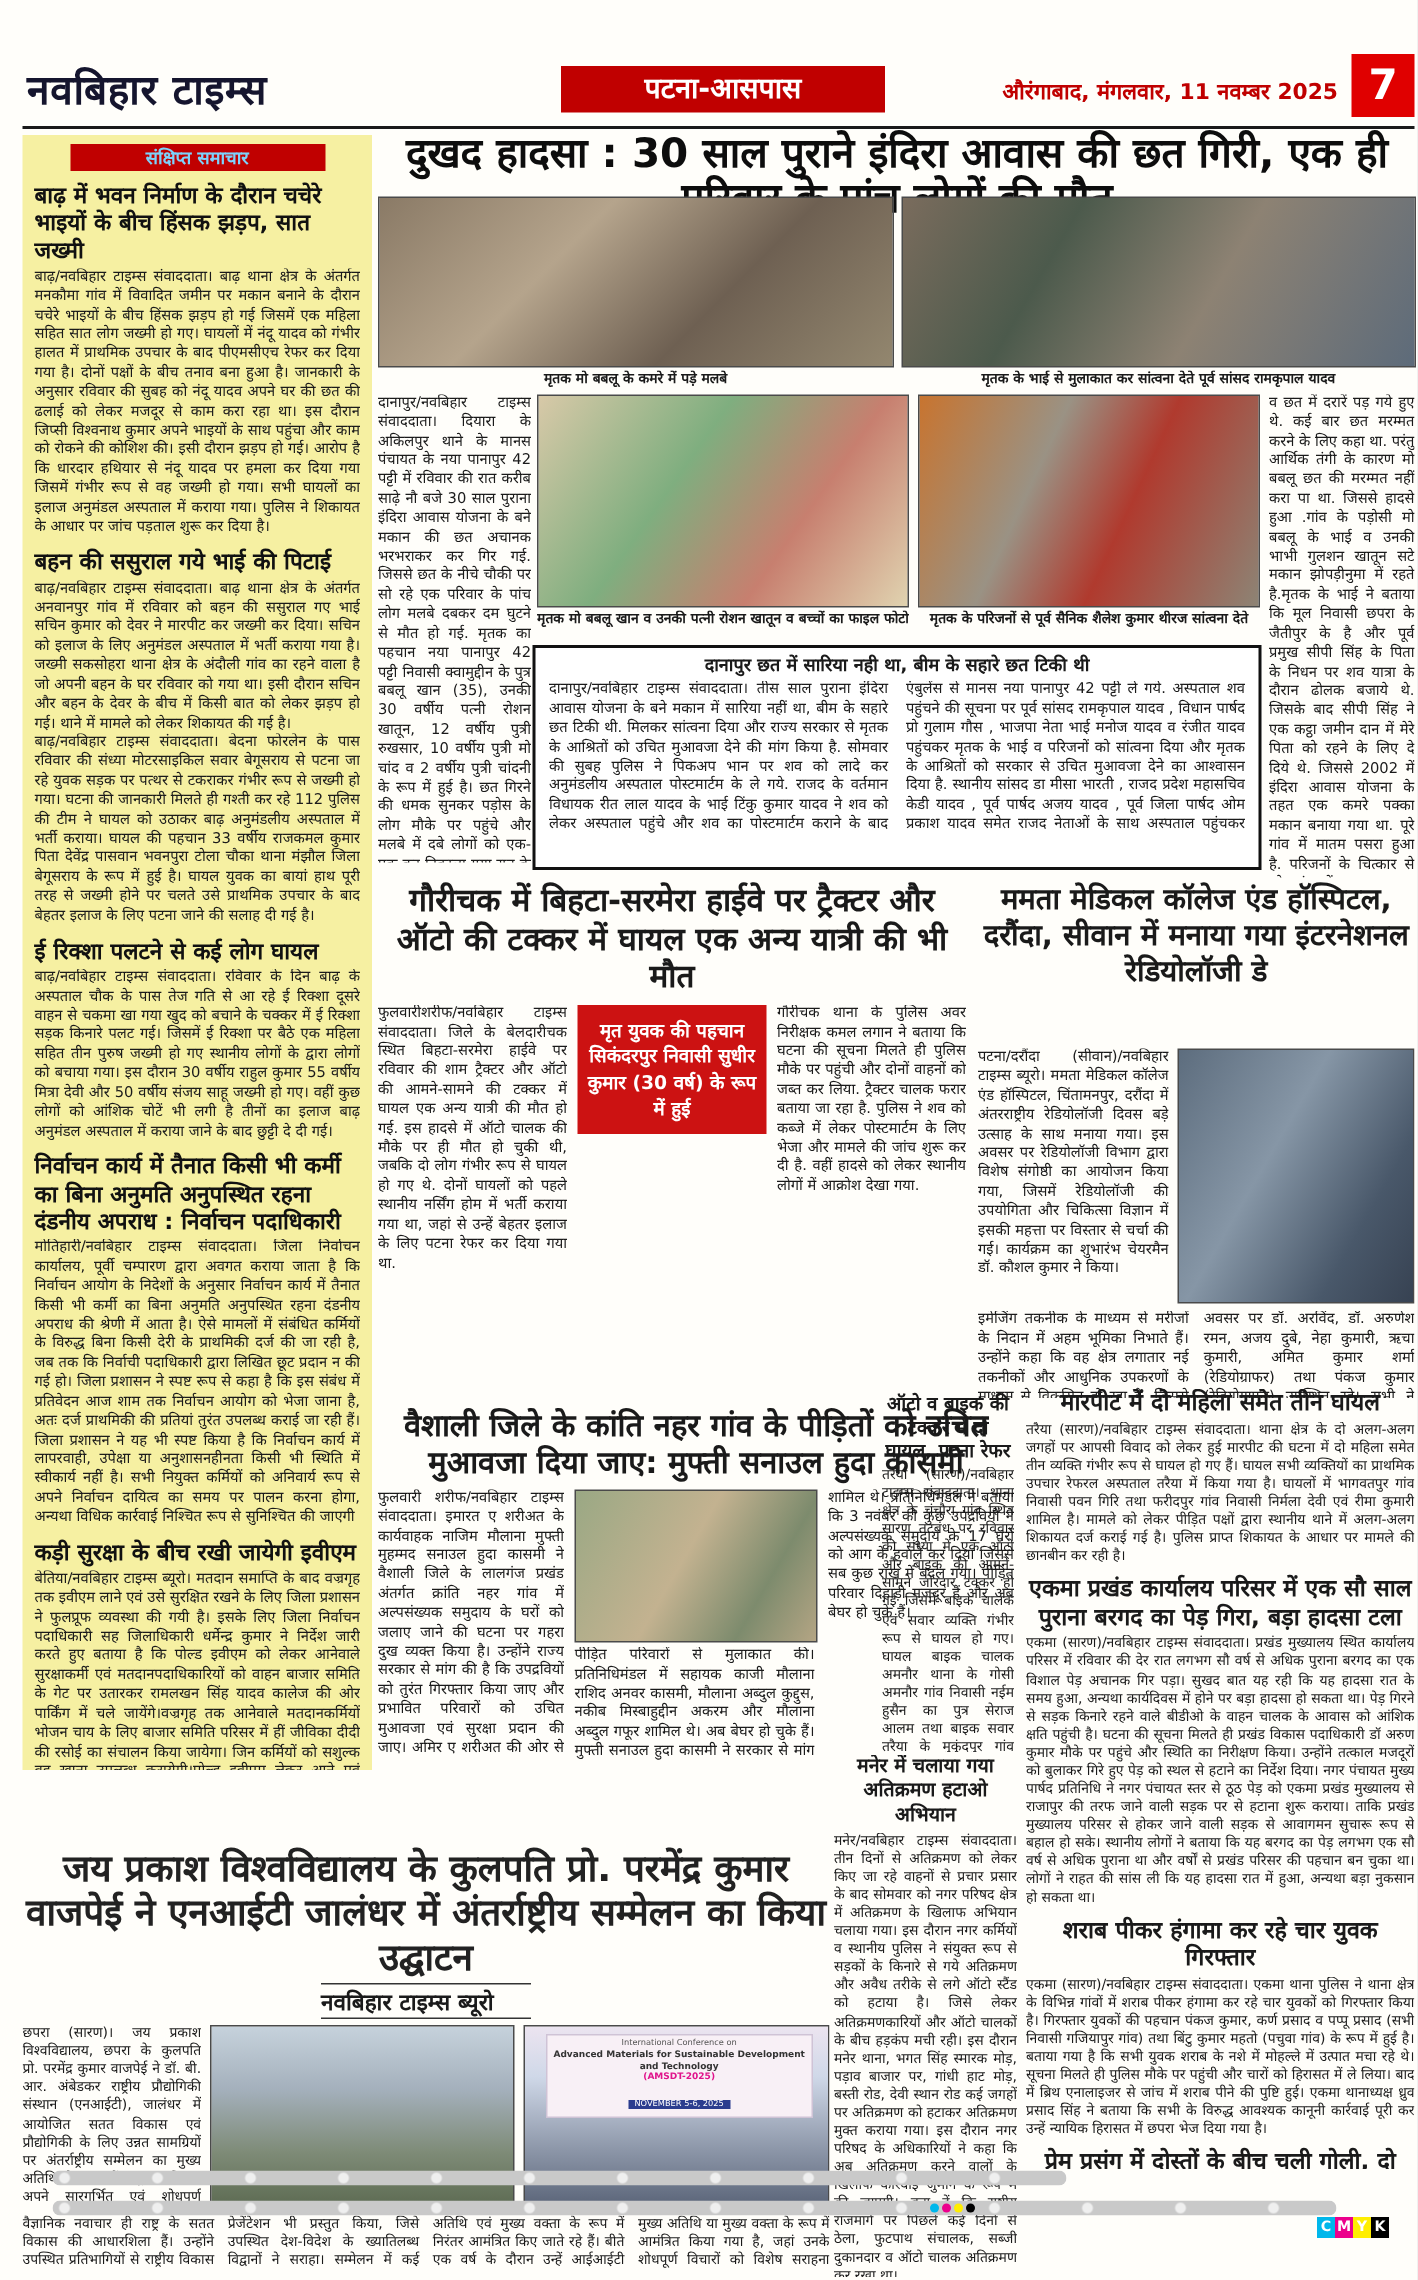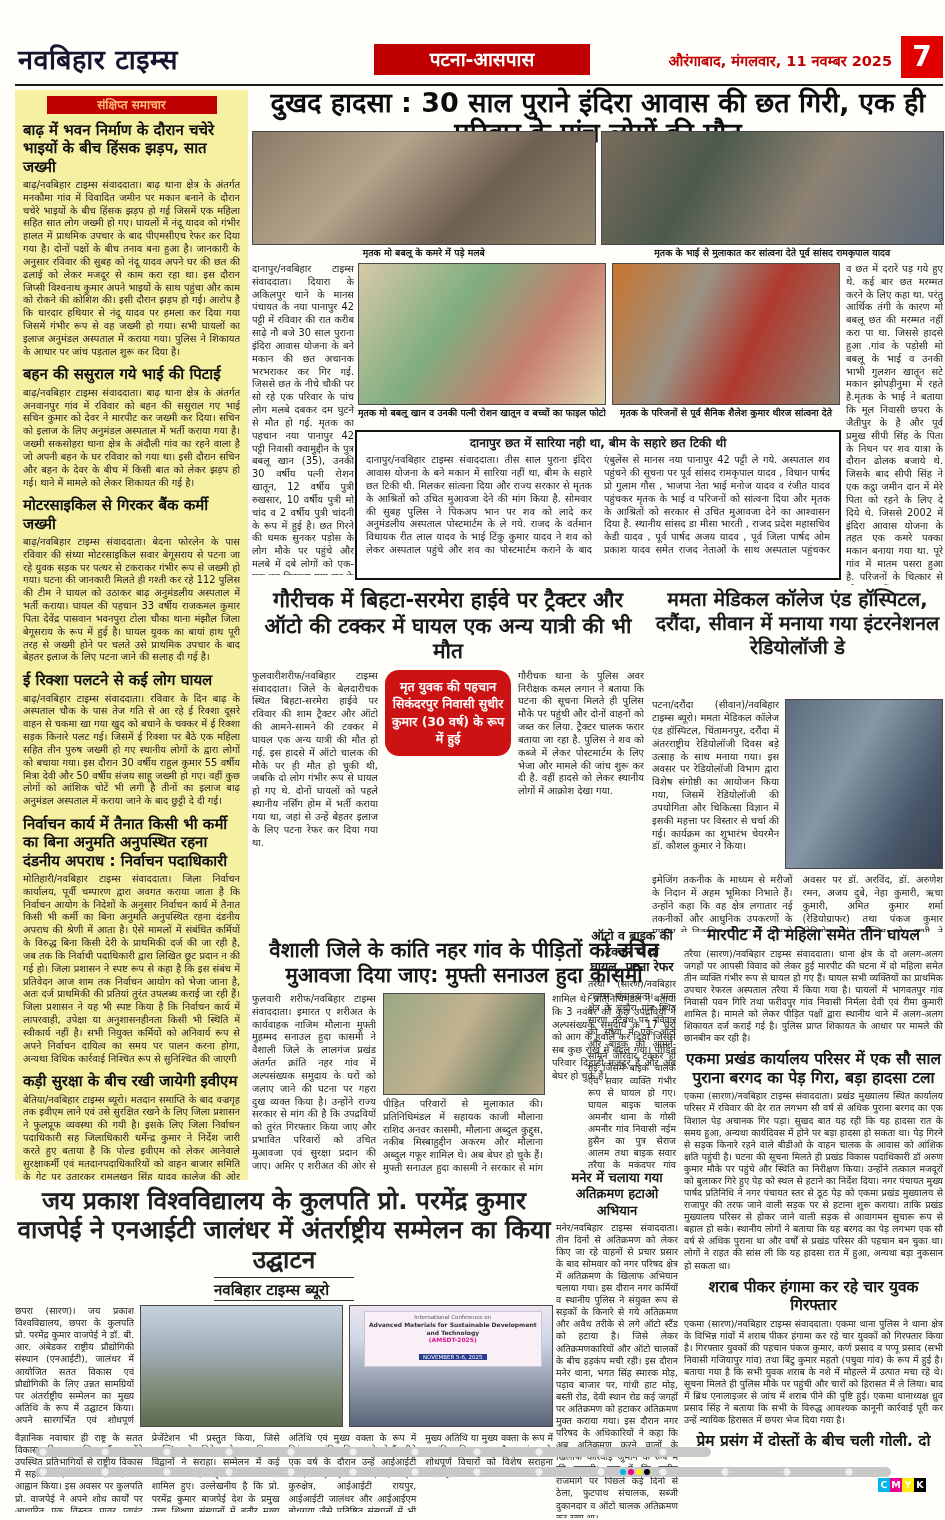--- a/index.html
+++ b/index.html
@@ -13,21 +13,21 @@
   
   #masthead{left:18px;top:40px;font-size:27px;font-weight:bold;color:#15152e;letter-spacing:.5px;}
   #section-tab{left:374px;top:44px;width:216px;height:31px;background:#c00000;color:#fff;
       font-size:19px;font-weight:bold;text-align:center;line-height:31px;}
   #dateline{left:630px;top:50px;width:262px;text-align:right;color:#c00000;font-size:14.5px;font-weight:bold;}
   #pagenum{left:901px;top:36px;width:42px;height:42px;background:#e00000;color:#fff;font-size:28px;
       font-weight:bold;text-align:center;line-height:42px;}
   #head-rule{left:15px;top:84px;width:928px;height:2px;background:#1a1a1a;}
   
   #briefs{left:15px;top:90px;width:233px;height:1090px;background:#f6f0a2;padding:6px 8px;box-sizing:border-box;overflow:hidden;}
-  #briefs-title{width:170px;margin:0 auto 6px auto;background:#c00000;color:#fdba74;font-size:12px;
+  #briefs-title{width:170px;margin:0 auto 6px auto;background:#c00000;color:#7dd3fc;font-size:12px;
       font-weight:bold;text-align:center;line-height:18px;height:18px;}
   .b-head{font-size:15px;font-weight:bold;line-height:1.22;margin:7px 0 3px 0;color:#111;}
   
   #lead-headline{left:252px;top:88px;width:692px;font-size:27px;font-weight:bold;line-height:1.12;
       text-align:center;color:#0d0d0d;}
   #photos-row{left:252px;top:131px;width:692px;display:flex;gap:5px;}
   #photos-row figure{margin:0;flex:1;}
   #photos-row .photo{height:112px;}
   .ph-rubble{background:linear-gradient(135deg,#8a7a66 0%,#b5a48c 35%,#6e6052 65%,#93876f 100%);}
   .ph-crowd1{background:linear-gradient(120deg,#7a6c5d 0%,#4c5a4c 30%,#8d8273 60%,#5d6b7a 100%);}
@@ -47,21 +47,21 @@
   #lead-box{left:355px;top:430px;width:486px;height:150px;border:2px solid #111;background:#fff;
       padding:5px 9px;box-sizing:border-box;overflow:hidden;}
   #lead-box-head{font-size:12px;font-weight:bold;text-align:center;line-height:1.1;margin-bottom:4px;}
   #lead-box-body{column-count:2;column-gap:12px;height:104px;}
   
   #gaurichak{left:252px;top:588px;width:392px;height:344px;overflow:hidden;}
   #gaurichak-head{font-size:21px;font-weight:bold;text-align:center;line-height:1.22;margin-bottom:5px;}
   #gaurichak-cols{display:flex;gap:7px;height:242px;overflow:hidden;}
   #gaurichak-cols>div{flex:1;}
   #g-highlight{background:#cc1212;color:#fff;font-size:12.5px;font-weight:bold;line-height:1.4;
-      text-align:center;padding:8px 6px;margin-bottom:5px;border-radius:14px;}
+      text-align:center;padding:8px 6px;margin-bottom:5px;}
   
   #mamta{left:652px;top:588px;width:291px;height:344px;overflow:hidden;}
   #mamta-head{font-size:19.5px;font-weight:bold;text-align:center;line-height:1.22;margin-bottom:5px;}
   #mamta-row{display:flex;gap:6px;margin-top:40px;}
   #mamta-col1{width:128px;height:168px;}
   #mamta-photo{width:157px;height:168px;}
   #mamta-bottom{margin-top:5px;column-count:2;column-gap:10px;height:92px;}
   
   #vaishali{left:252px;top:938px;width:424px;height:242px;overflow:hidden;}
   #vaishali-head{font-size:20.5px;font-weight:bold;text-align:center;line-height:1.22;margin-bottom:5px;}
@@ -72,21 +72,21 @@
   #autobike{left:588px;top:928px;width:88px;height:240px;overflow:hidden;}
   #autobike-head{font-size:12.5px;font-weight:bold;line-height:1.25;text-align:center;margin-bottom:3px;}
   
   #rail{left:684px;top:926px;width:259px;height:520px;overflow:hidden;}
   .rail-head{font-size:15.5px;font-weight:bold;line-height:1.2;margin:6px 0 3px 0;text-align:center;}
   
   #maner{left:556px;top:1170px;width:122px;height:348px;overflow:hidden;}
   #maner-head{font-size:13px;font-weight:bold;line-height:1.25;text-align:center;margin-bottom:3px;}
   
   #jpu{left:15px;top:1186px;width:538px;height:326px;overflow:hidden;}
-  #jpu-head{font-size:24.5px;font-weight:bold;text-align:center;line-height:1.2;color:#222;}
+  #jpu-head{font-size:24.5px;font-weight:bold;text-align:center;line-height:1.2;color:#222;margin-top:45px;}
   #jpu-byline{width:140px;margin:3px auto 4px auto;border-top:1.5px solid #333;border-bottom:1.5px solid #333;
       font-size:15px;font-weight:bold;text-align:left;padding:1px 0;}
   #jpu-row{display:flex;gap:6px;}
   #jpu-col1{width:120px;height:120px;}
   #jpu-photo1{width:202px;height:120px;}
   #jpu-photo2{width:204px;height:120px;}
   #jpu-banner{position:absolute;left:7%;top:5px;width:86%;background:#f8f0f6;border:1px solid #cfc3d6;
       text-align:center;padding:2px 1px;line-height:1.25;}
   #jpu-banner .bl1{font-size:5.5px;color:#555;}
   #jpu-banner .bl2{font-size:6px;color:#333;font-weight:bold;}
@@ -115,21 +115,20 @@
   <div class="abs" id="dateline">औरंगाबाद, मंगलवार, 11 नवम्बर 2025</div>
   <div class="abs" id="pagenum">7</div>
   <div class="abs" id="head-rule"></div>
 
   <div class="abs" id="briefs">
     <div id="briefs-title">संक्षिप्त समाचार</div>
     <div class="b-head">बाढ़ में भवन निर्माण के दौरान चचेरे भाइयों के बीच हिंसक झड़प, सात जख्मी</div>
     <div class="body-txt">बाढ़/नवबिहार टाइम्स संवाददाता। बाढ़ थाना क्षेत्र के अंतर्गत मनकौमा गांव में विवादित जमीन पर मकान बनाने के दौरान चचेरे भाइयों के बीच हिंसक झड़प हो गई जिसमें एक महिला सहित सात लोग जख्मी हो गए। घायलों में नंदू यादव को गंभीर हालत में प्राथमिक उपचार के बाद पीएमसीएच रेफर कर दिया गया है। दोनों पक्षों के बीच तनाव बना हुआ है। जानकारी के अनुसार रविवार की सुबह को नंदू यादव अपने घर की छत की ढलाई को लेकर मजदूर से काम करा रहा था। इस दौरान जिप्सी विश्वनाथ कुमार अपने भाइयों के साथ पहुंचा और काम को रोकने की कोशिश की। इसी दौरान झड़प हो गई। आरोप है कि धारदार हथियार से नंदू यादव पर हमला कर दिया गया जिसमें गंभीर रूप से वह जख्मी हो गया। सभी घायलों का इलाज अनुमंडल अस्पताल में कराया गया। पुलिस ने शिकायत के आधार पर जांच पड़ताल शुरू कर दिया है।</div>
     <div class="b-head">बहन की ससुराल गये भाई की पिटाई</div>
     <div class="body-txt">बाढ़/नवबिहार टाइम्स संवाददाता। बाढ़ थाना क्षेत्र के अंतर्गत अनवानपुर गांव में रविवार को बहन की ससुराल गए भाई सचिन कुमार को देवर ने मारपीट कर जख्मी कर दिया। सचिन को इलाज के लिए अनुमंडल अस्पताल में भर्ती कराया गया है। जख्मी सकसोहरा थाना क्षेत्र के अंदौली गांव का रहने वाला है जो अपनी बहन के घर रविवार को गया था। इसी दौरान सचिन और बहन के देवर के बीच में किसी बात को लेकर झड़प हो गई। थाने में मामले को लेकर शिकायत की गई है।</div>
-    <div class="b-head">मोटरसाइकिल से गिरकर बैंक कर्मी जख्मी</div>
     <div class="body-txt">बाढ़/नवबिहार टाइम्स संवाददाता। बेदना फोरलेन के पास रविवार की संध्या मोटरसाइकिल सवार बेगूसराय से पटना जा रहे युवक सड़क पर पत्थर से टकराकर गंभीर रूप से जख्मी हो गया। घटना की जानकारी मिलते ही गश्ती कर रहे 112 पुलिस की टीम ने घायल को उठाकर बाढ़ अनुमंडलीय अस्पताल में भर्ती कराया। घायल की पहचान 33 वर्षीय राजकमल कुमार पिता देवेंद्र पासवान भवनपुरा टोला चौका थाना मंझौल जिला बेगूसराय के रूप में हुई है। घायल युवक का बायां हाथ पूरी तरह से जख्मी होने पर चलते उसे प्राथमिक उपचार के बाद बेहतर इलाज के लिए पटना जाने की सलाह दी गई है।</div>
     <div class="b-head">ई रिक्शा पलटने से कई लोग घायल</div>
     <div class="body-txt">बाढ़/नवबिहार टाइम्स संवाददाता। रविवार के दिन बाढ़ के अस्पताल चौक के पास तेज गति से आ रहे ई रिक्शा दूसरे वाहन से चकमा खा गया खुद को बचाने के चक्कर में ई रिक्शा सड़क किनारे पलट गई। जिसमें ई रिक्शा पर बैठे एक महिला सहित तीन पुरुष जख्मी हो गए स्थानीय लोगों के द्वारा लोगों को बचाया गया। इस दौरान 30 वर्षीय राहुल कुमार 55 वर्षीय मित्रा देवी और 50 वर्षीय संजय साहू जख्मी हो गए। वहीं कुछ लोगों को आंशिक चोटें भी लगी है तीनों का इलाज बाढ़ अनुमंडल अस्पताल में कराया जाने के बाद छुट्टी दे दी गई।</div>
     <div class="b-head">निर्वाचन कार्य में तैनात किसी भी कर्मी का बिना अनुमति अनुपस्थित रहना दंडनीय अपराध : निर्वाचन पदाधिकारी</div>
     <div class="body-txt">मोतिहारी/नवबिहार टाइम्स संवाददाता। जिला निर्वाचन कार्यालय, पूर्वी चम्पारण द्वारा अवगत कराया जाता है कि निर्वाचन आयोग के निदेशों के अनुसार निर्वाचन कार्य में तैनात किसी भी कर्मी का बिना अनुमति अनुपस्थित रहना दंडनीय अपराध की श्रेणी में आता है। ऐसे मामलों में संबंधित कर्मियों के विरुद्ध बिना किसी देरी के प्राथमिकी दर्ज की जा रही है, जब तक कि निर्वाची पदाधिकारी द्वारा लिखित छूट प्रदान न की गई हो। जिला प्रशासन ने स्पष्ट रूप से कहा है कि इस संबंध में प्रतिवेदन आज शाम तक निर्वाचन आयोग को भेजा जाना है, अतः दर्ज प्राथमिकी की प्रतियां तुरंत उपलब्ध कराई जा रही हैं। जिला प्रशासन ने यह भी स्पष्ट किया है कि निर्वाचन कार्य में लापरवाही, उपेक्षा या अनुशासनहीनता किसी भी स्थिति में स्वीकार्य नहीं है। सभी नियुक्त कर्मियों को अनिवार्य रूप से अपने निर्वाचन दायित्व का समय पर पालन करना होगा, अन्यथा विधिक कार्रवाई निश्चित रूप से सुनिश्चित की जाएगी</div>
     <div class="b-head">कड़ी सुरक्षा के बीच रखी जायेगी इवीएम</div>
     <div class="body-txt">बेतिया/नवबिहार टाइम्स ब्यूरो। मतदान समाप्ति के बाद वज्रगृह तक इवीएम लाने एवं उसे सुरक्षित रखने के लिए जिला प्रशासन ने फुलप्रूफ व्यवस्था की गयी है। इसके लिए जिला निर्वाचन पदाधिकारी सह जिलाधिकारी धर्मेन्द्र कुमार ने निर्देश जारी करते हुए बताया है कि पोल्ड इवीएम को लेकर आनेवाले सुरक्षाकर्मी एवं मतदानपदाधिकारियों को वाहन बाजार समिति के गेट पर उतारकर रामलखन सिंह यादव कालेज की ओर पार्किंग में चले जायेंगे।वज्रगृह तक आनेवाले मतदानकर्मियों भोजन चाय के लिए बाजार समिति परिसर में हीं जीविका दीदी की रसोई का संचालन किया जायेगा। जिन कर्मियों को सशुल्क वह खाना उपलब्ध करायेगी।पोल्ड इवीएम लेकर आने एवं वज्रगृह में विधानसभा वार जमा कराने की संपूर्ण प्रक्रिया की वीडियोग्राफी के अलावे उसकी निगरानी सीसीटीवी कैमरे से करायी जायेगी। इसके अलावे वहां सीएपीएफ के जवानों की भी तैनाती की जा रही है।</div>
 
   </div>
 

